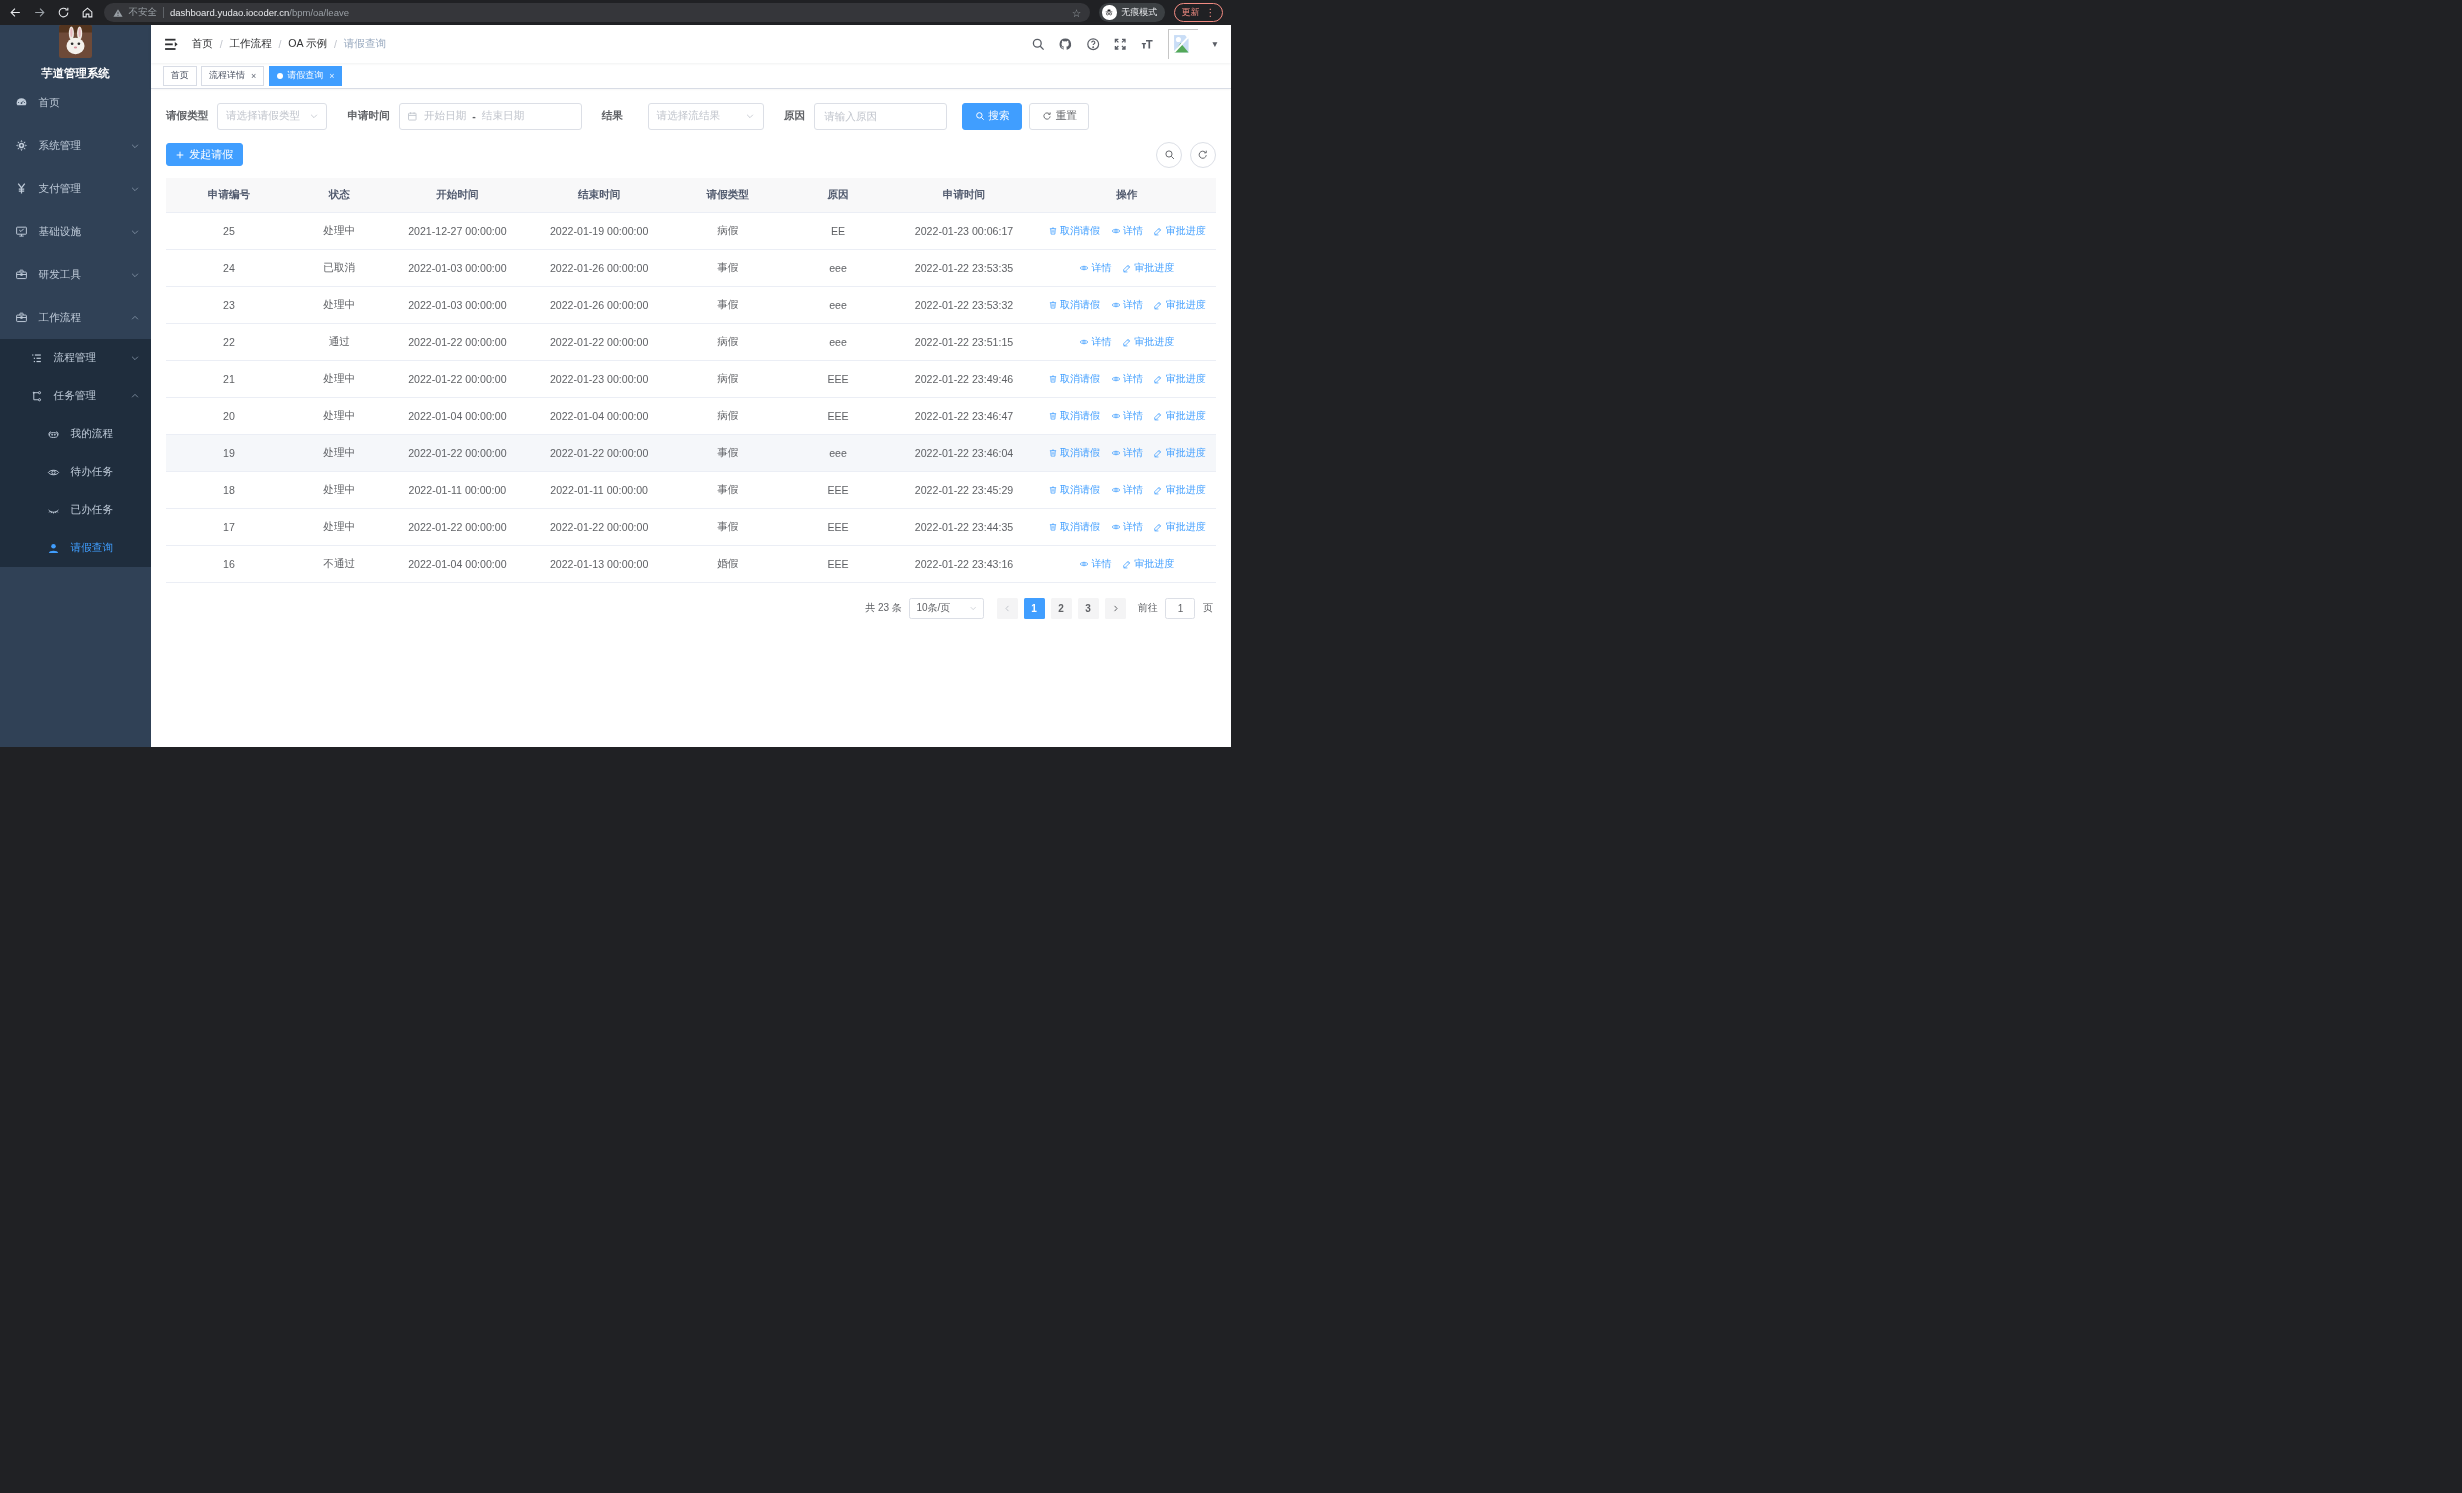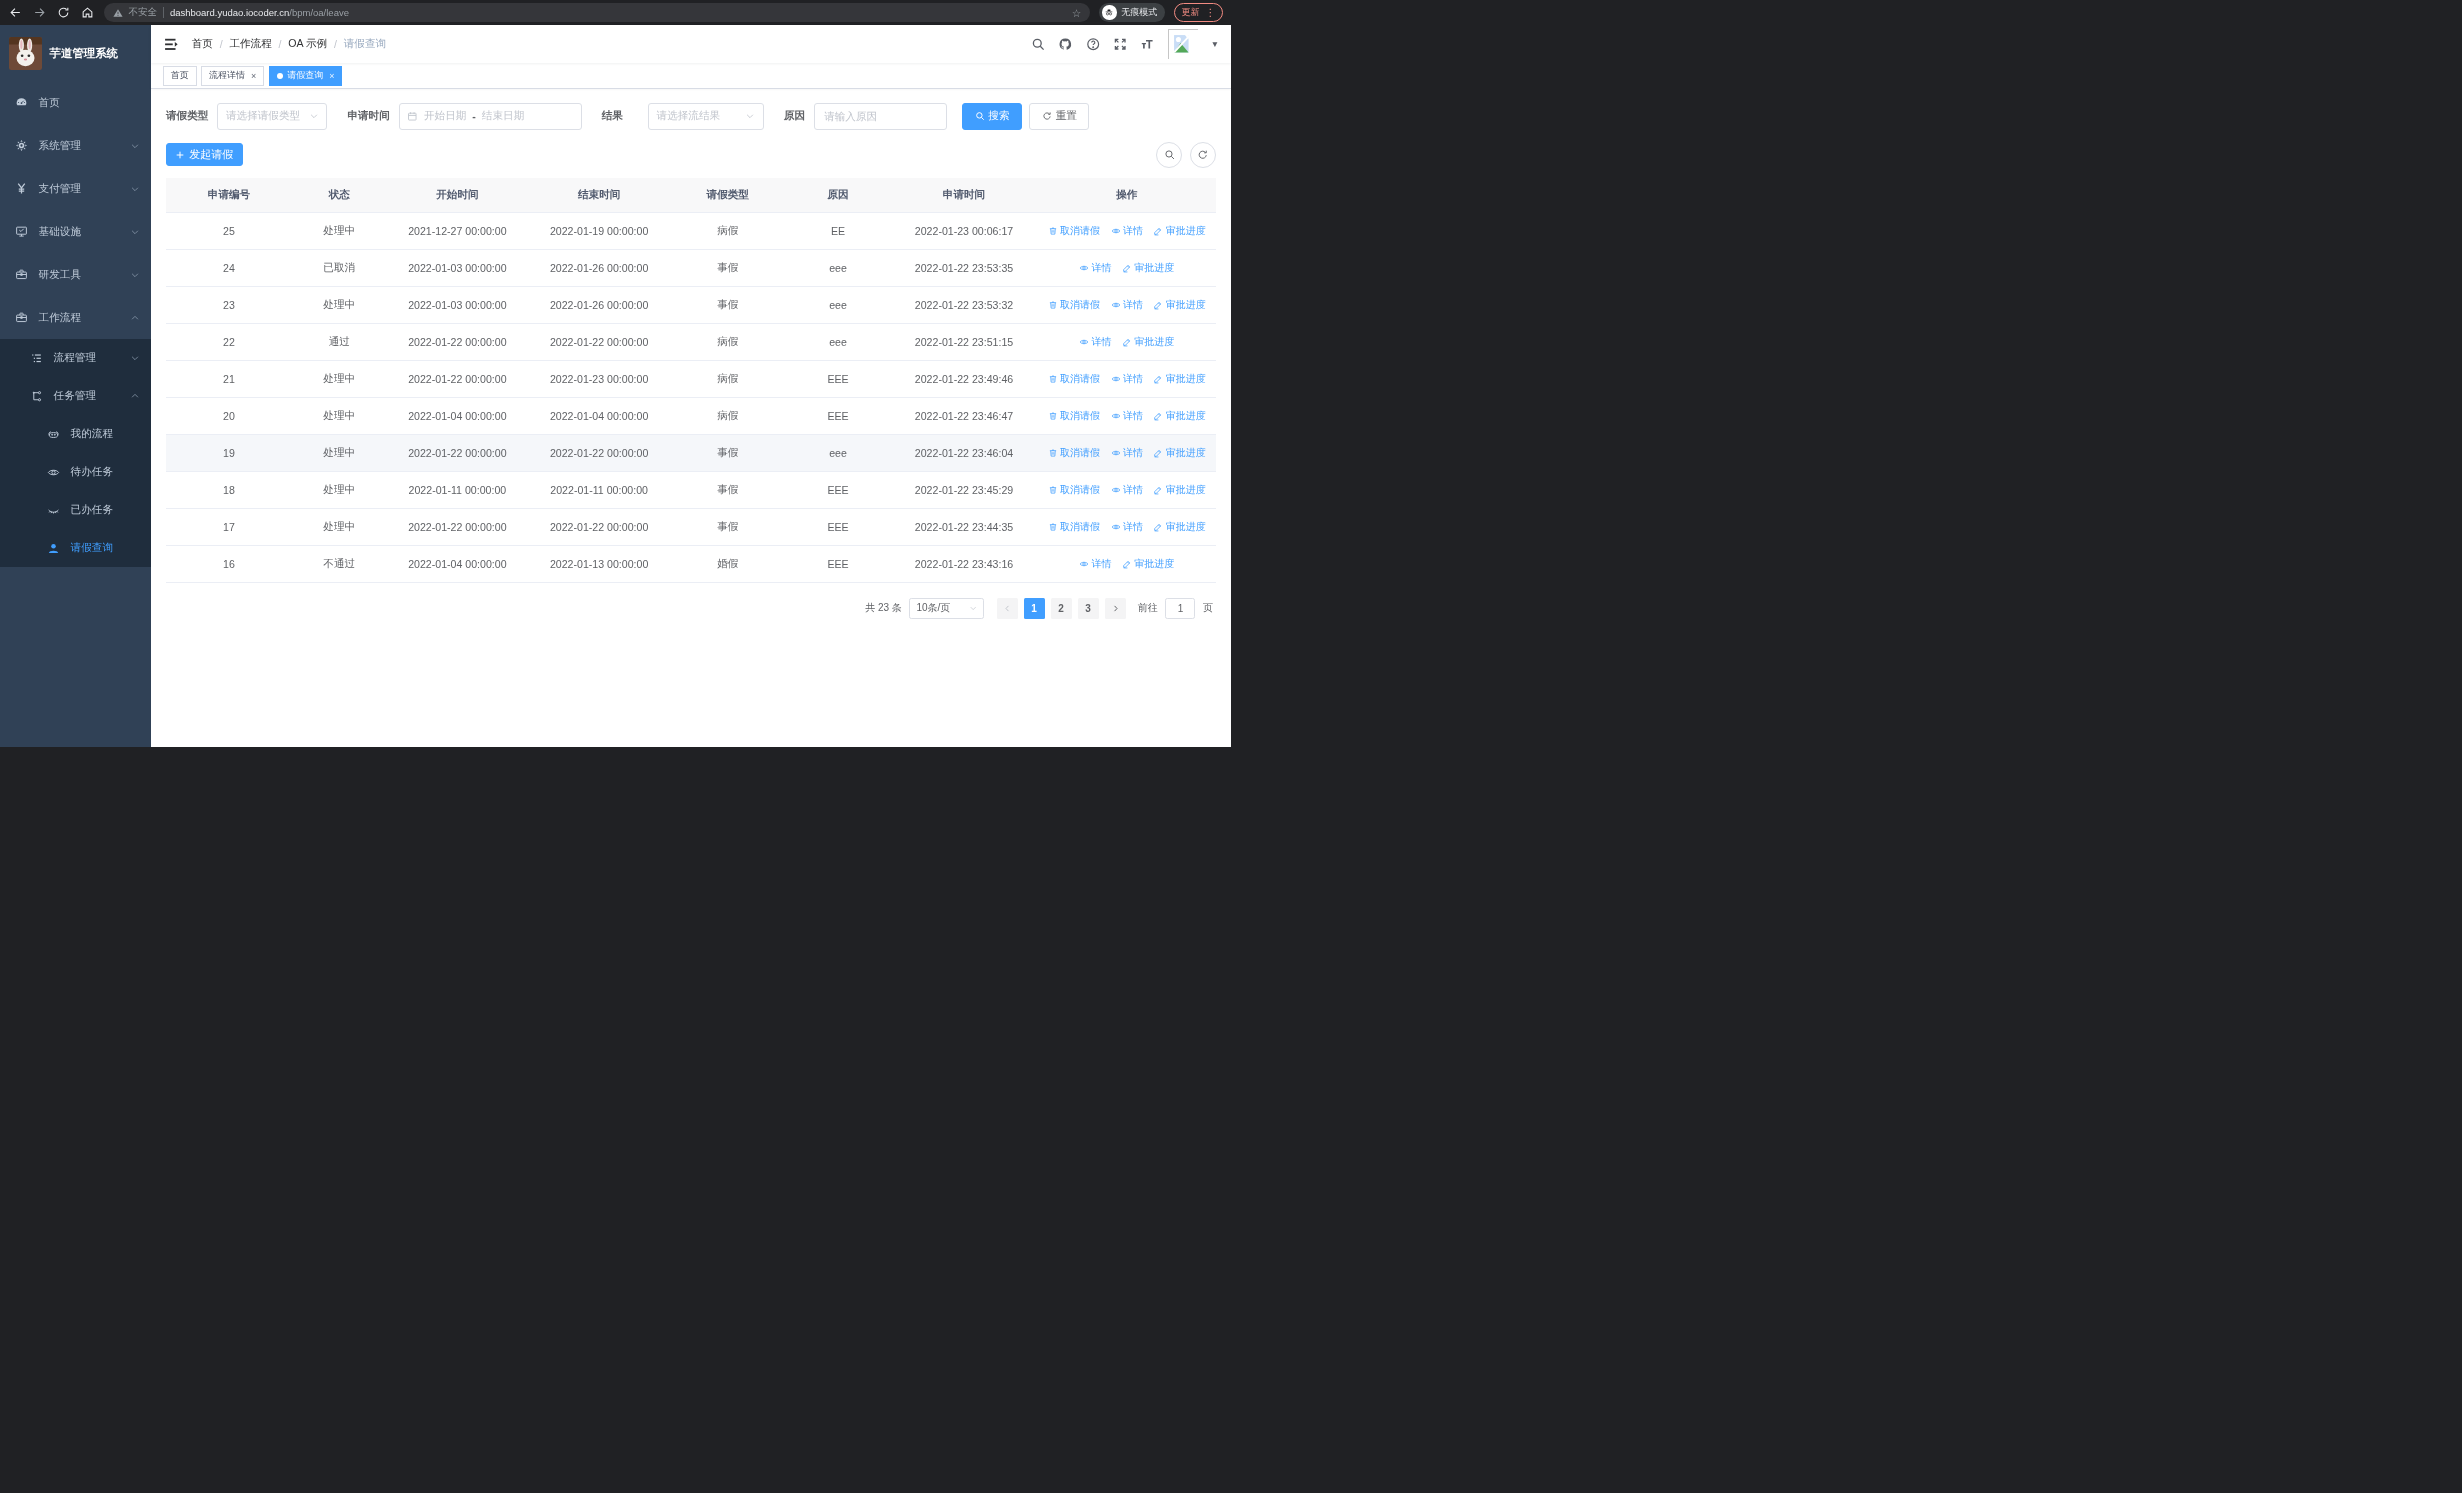--- a/index.html
+++ b/index.html
@@ -20,21 +20,21 @@
   .star { margin-left:auto; color:#9aa0a6; font-size:10.6px; cursor:pointer; }
   .incog-chip { height:19px; background:#3c4043; border-radius:10px; display:flex; align-items:center; gap:4.6px; padding:0 7.6px 0 3px; color:#e8eaed; font-size:9px; flex:none; }
   .incog-ic { width:14.4px; height:14.4px; background:#fff; border-radius:50%; display:flex; align-items:center; justify-content:center; color:#202124; }
   .incog-ic svg { width:10px; height:10px; }
   .update-pill { height:19px; border:0.8px solid #f28b82; border-radius:10px; display:flex; align-items:center; gap:6px; padding:0 6.8px; color:#f28b82; font-size:9px; flex:none; cursor:pointer; }
   .kebab { letter-spacing:0; font-size:10px; }
 
   
   .app { display:flex; height:722px; }
   .sidebar { width:151px; flex:none; background:#304156; color:#bfcbd9; overflow:hidden; }
-  .logo-row { height:56px; display:flex; align-items:center; gap:7.6px; padding:0 9px; }
+  .logo-row { height:56px; display:flex; align-items:center; gap:7.6px; padding:0 9px;flex-direction:column; }
   .logo-img { width:33px; height:33px; border-radius:2.3px; overflow:hidden; flex:none; }
   .logo-img svg { display:block; }
   .logo-title { color:#fff; font-weight:bold; font-size:11.4px; white-space:nowrap; }
   .menu-item { display:flex; align-items:center; height:43px; padding:0 10.6px 0 15px; font-size:10.6px; cursor:pointer; }
   .menu-item.dark { background:#1f2d3d; }
   .menu-item.lvl2 { height:38px; padding-left:30px; }
   .menu-item.lvl3 { height:38px; padding-left:47px; }
   .menu-item.active { color:#409eff; }
   .mi-icon { width:13px; height:13px; margin-right:10.6px; display:flex; flex:none; }
   .mi-icon svg { width:13px; height:13px; }

